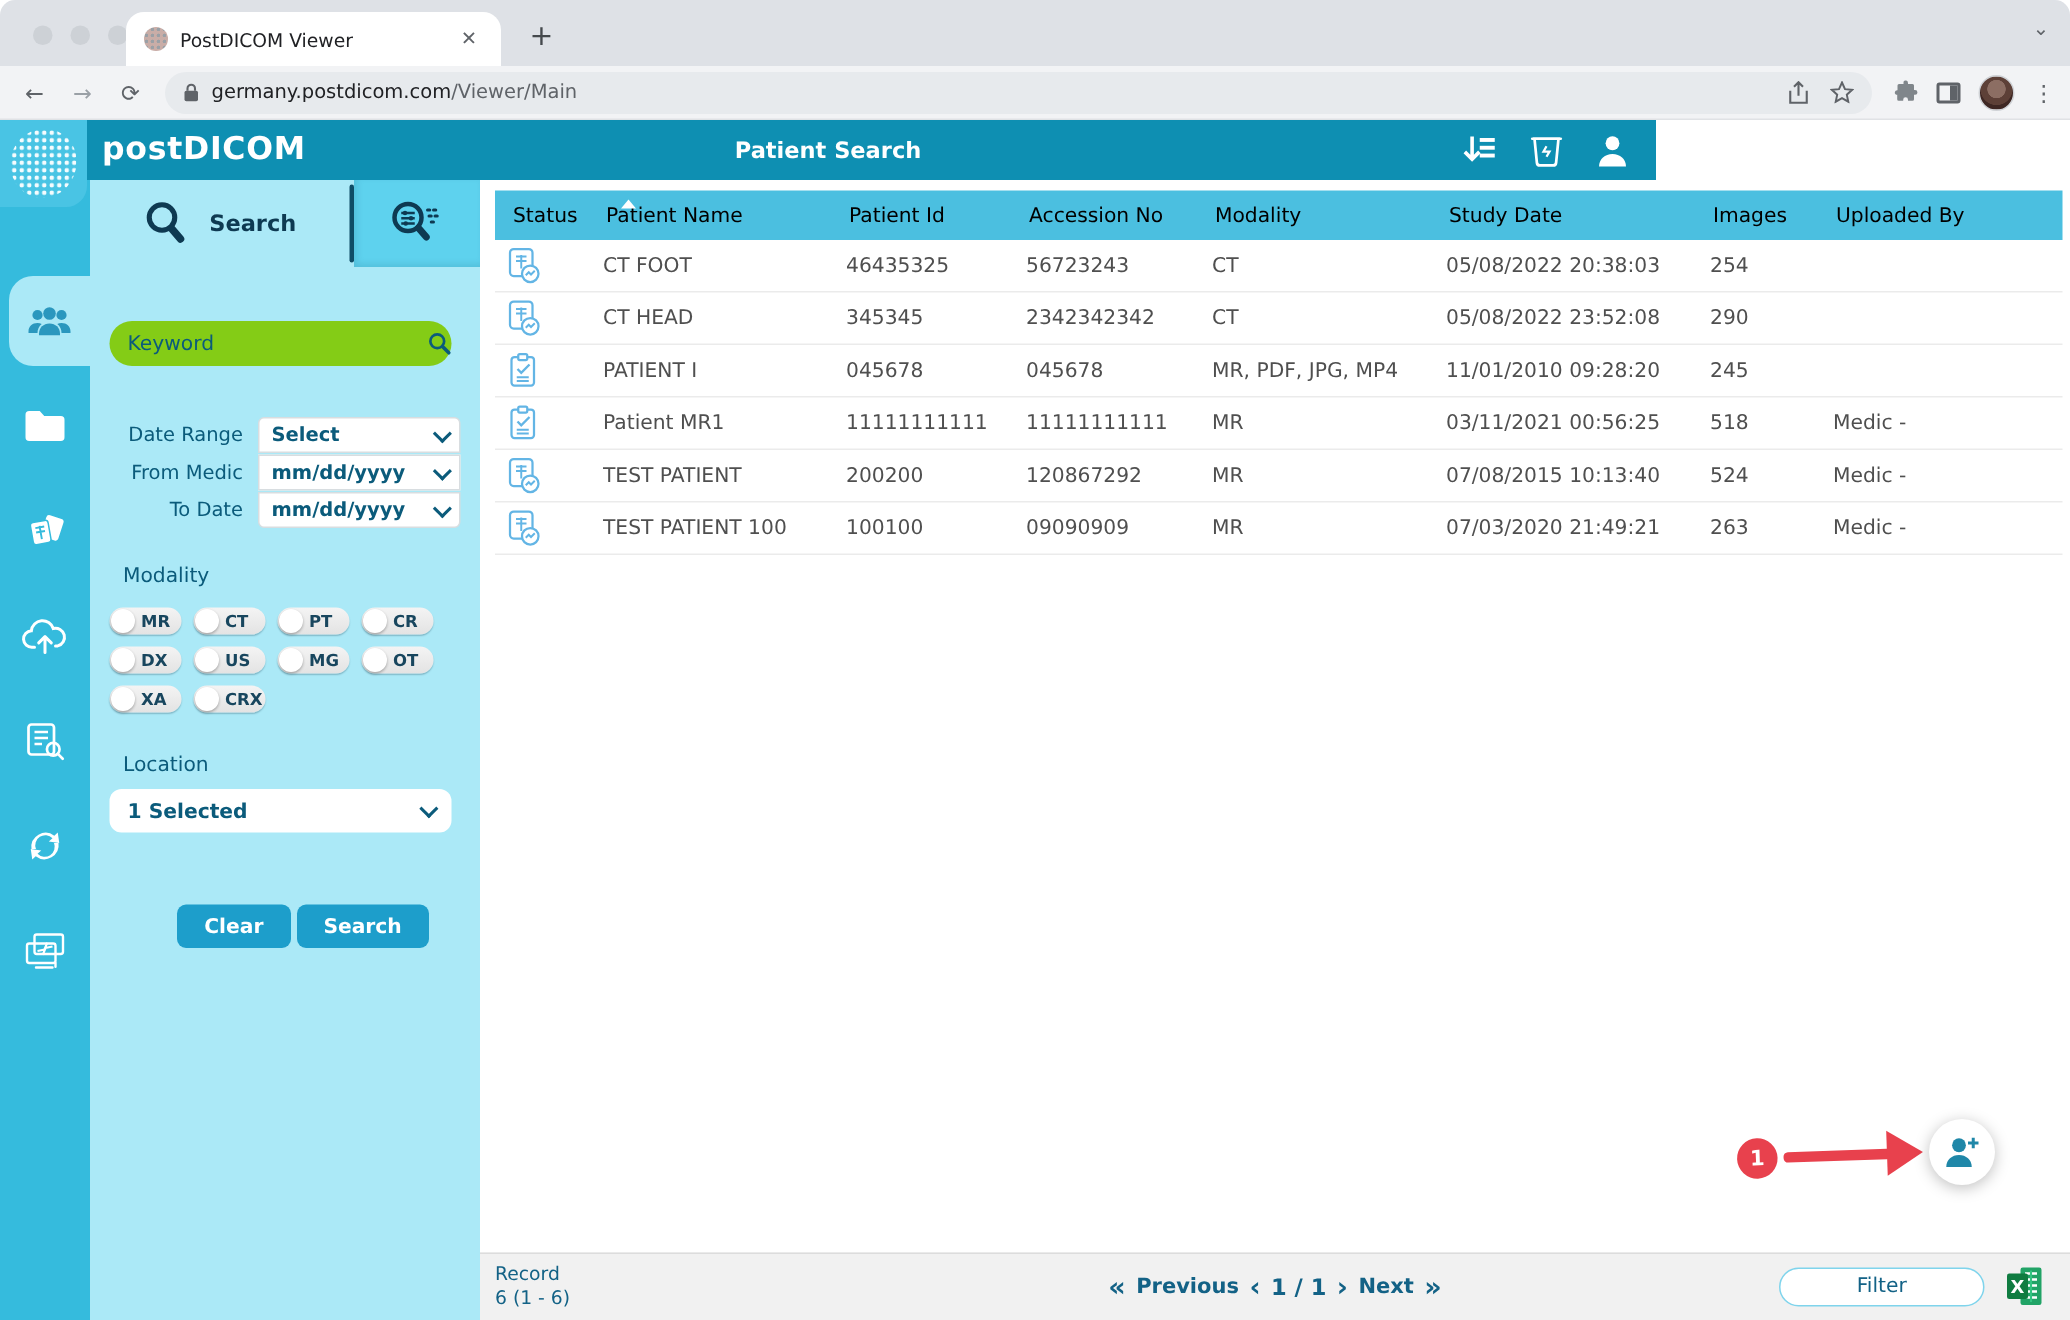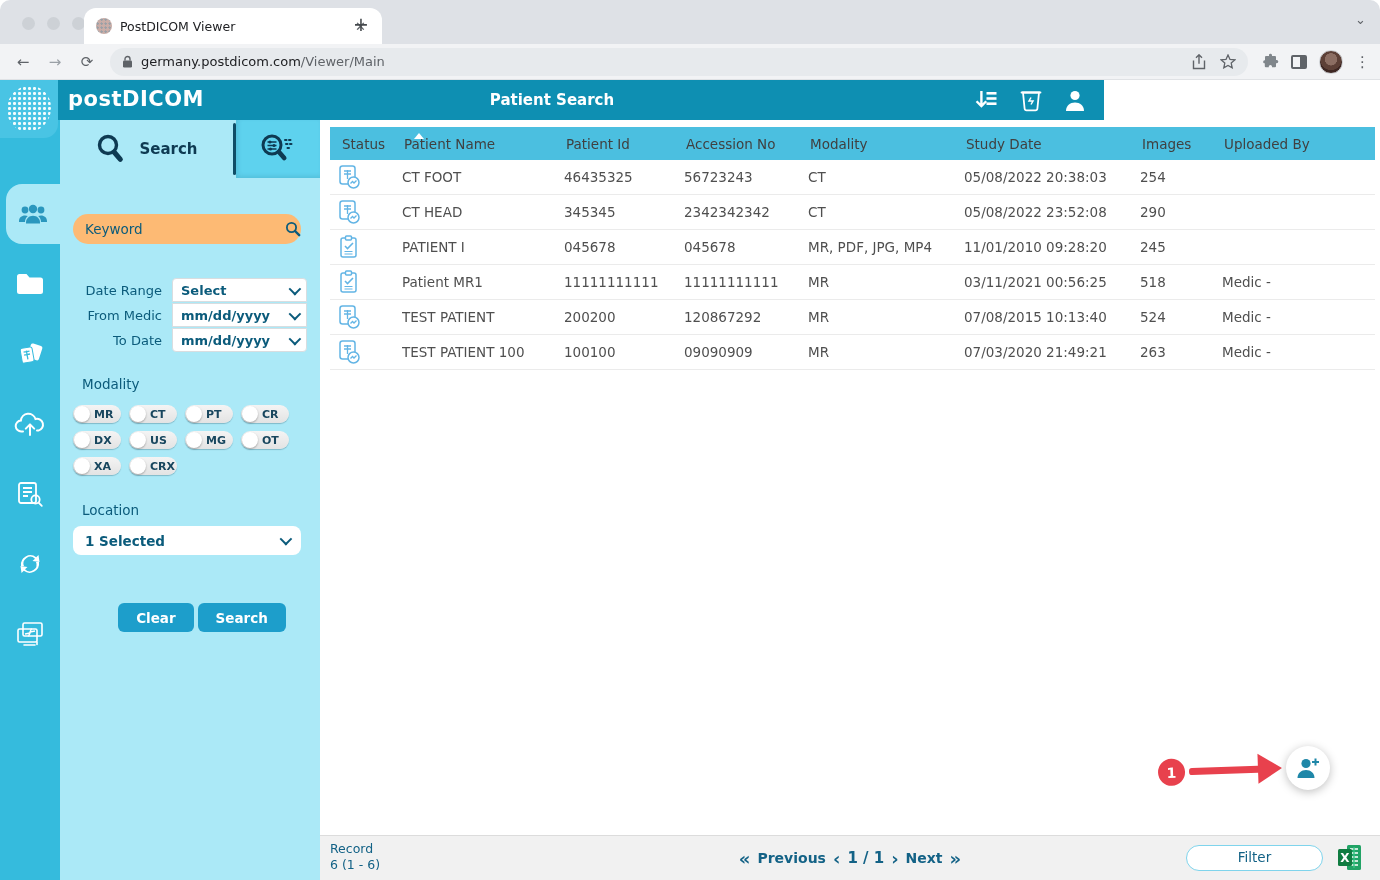--- a/index.html
+++ b/index.html
@@ -5,21 +5,21 @@
   * { margin:0; padding:0; box-sizing:border-box; }
   html,body { width:1380px; height:880px; }
   body { font-family:"DejaVu Sans","Liberation Sans",sans-serif; background:#fff; overflow:hidden; }
   .screen { position:relative; width:1380px; height:880px; overflow:hidden; background:#fff; }
 
   
   .chrome { position:absolute; top:0; left:0; width:1380px; height:80px; }
   .tabstrip { position:relative; height:44px; background:#DEE1E6; border-radius:10px 10px 0 0; }
   .traffic { position:absolute; top:17px; left:22px; display:flex; gap:12px; }
   .traffic span { width:13px; height:13px; border-radius:50%; background:#CDD1D6; }
-  .tab { position:absolute; left:84px; bottom:0; width:298px; height:36px; background:#fff; border-radius:12px 12px 0 0; display:flex; align-items:center; padding:0 12px; gap:8px; }
+  .tab { position:absolute; left:84px; bottom:0; width:250px; height:36px; background:#fff; border-radius:12px 12px 0 0; display:flex; align-items:center; padding:0 12px; gap:8px; }
   .favicon { width:16px; height:16px; border-radius:50%; background:radial-gradient(circle at 40% 40%, #9aa0a6 1px, transparent 1.4px); background-size:4px 4px; background-color:#c9ada7; flex:none; }
   .tab-title { font-size:12.5px; color:#202124; white-space:nowrap; overflow:hidden; flex:1; }
   .tab-close { font-size:13px; color:#5f6368; padding:2px 4px; cursor:pointer; }
   .newtab { position:absolute; left:348px; bottom:6px; font-size:19px; color:#45494d; width:26px; height:26px; text-align:center; line-height:25px; border-radius:50%; }
   .strip-chevron { position:absolute; right:14px; top:12px; color:#5f6368; font-size:13px; }
   .toolbar { height:36px; background:#F2F3F5; display:flex; align-items:center; padding:0 10px; gap:6px; border-bottom:1px solid #E0E2E5; }
   .nav-btn { width:26px; height:26px; color:#5f6368; font-size:15px; text-align:center; line-height:26px; flex:none; }
   .nav-btn.fwd { color:#9aa0a6; }
   .urlbar { flex:1; height:28px; background:#E7EAED; border-radius:14px; display:flex; align-items:center; padding:0 12px; gap:8px; margin:12px 4px; }
   .lock-icon svg { display:block; }
@@ -45,21 +45,21 @@
   .rail-item { position:relative; width:60px; height:60px; display:flex; align-items:center; justify-content:center; color:#fff; margin-bottom:10px; }
   .rail-item.first { margin-top:64px; }
   .rail-item.active { background:#ABE9F7; border-radius:16px 0 0 16px; margin-left:6px; width:54px; color:#2A97BE; }
 
   
   .panel { position:absolute; top:120px; left:60px; width:260px; height:760px; background:#ABE9F7; color:#0B5B7B; }
   .panel-tabs { position:relative; height:58px; display:flex; }
   .tab-search { width:173px; display:flex; align-items:center; justify-content:center; gap:14px; font-size:15px; font-weight:bold; color:#0E3A52; }
   .tab-divider { width:3px; height:52px; background:#0F4D66; margin-top:3px; border-radius:2px; }
   .tab-adv { flex:1; background:#5ED2EE; display:flex; align-items:center; justify-content:center; color:#0E3A52; box-shadow:inset 2px -2px 4px rgba(0,60,80,.12); }
-  .keyword-wrap { position:absolute; top:94px; left:13px; width:228px; height:30px; background:#fdba74; border-radius:15px; display:flex; align-items:center; padding:0 12px;gap:29px; }
+  .keyword-wrap { position:absolute; top:94px; left:13px; width:228px; height:30px; background:#84cc16; border-radius:15px; display:flex; align-items:center; padding:0 12px;gap:29px; }
   .keyword-wrap input { border:none; outline:none; flex:1; font-size:13.5px; color:#0B5B7B; background:transparent; font-family:inherit; }
   .keyword-wrap input::placeholder { color:#0B5B7B; opacity:1; }
   .form-rows { position:absolute; top:158px; left:0; width:260px; }
   .form-row { display:flex; align-items:center; margin-bottom:1px;margin-left:16px; }
   .form-label { width:96px; text-align:right; font-size:13px; padding-right:10px; color:#0B5B7B; }
   .form-select { width:135px; height:24px; background:#fff; border:1px solid #d8dde0; display:flex; align-items:center; padding:0 8px; font-size:13px; font-weight:bold; color:#0B5B7B; justify-content:space-between; }
   .form-row:first-child .form-select { border-radius:4px 4px 0 0; }
   .form-row:last-child .form-select { border-radius:0 0 4px 4px; }
   .chev { width:9px; height:9px; border-right:2px solid #0B5B7B; border-bottom:2px solid #0B5B7B; transform:rotate(45deg) translateY(-2px); flex:none; }
   .section-label { position:absolute; left:22px; font-size:13.5px; color:#0B5B7B; }
@@ -68,21 +68,21 @@
   .pill { width:48px; height:18px; background:linear-gradient(#f4f4f4,#e3e3e3); border-radius:9px; display:flex; align-items:center; font-size:11px; font-weight:bold; color:#18465E; box-shadow:0 1px 1px rgba(0,40,60,.25); }
   .pill .knob { width:16px; height:16px; border-radius:50%; background:#fff; box-shadow:0 1px 2px rgba(0,0,0,.3); margin:1px 4px 1px 1px; flex:none; }
   .location-label { top:382px; }
   .location-select { position:absolute; top:406px; left:13px; width:228px; height:29px; background:#fff; border-radius:8px; display:flex; align-items:center; justify-content:space-between; padding:0 12px; font-size:13.5px; font-weight:bold; color:#0B5B7B; }
   .panel-buttons { position:absolute; top:483px; left:0; width:260px; display:flex; justify-content:center; gap:4px;margin-left:12px; }
   .btn-teal { background:#1D9ECB; color:#fff; border:none; border-radius:6px; height:29px; padding:0 18px; font-size:13.5px; font-weight:bold; font-family:inherit; cursor:pointer; }
 
   
   .main { position:absolute; top:120px; left:320px; width:1060px; height:760px; background:#fff; }
   .grid-cols { display:grid; grid-template-columns:72px 162px 120px 124px 156px 176px 82px 1fr; align-items:center; }
-  .table-head { position:relative; margin:7px 5px 0 10px; height:33px; background:#4BBFE0; color:#404040; font-size:13.5px; }
+  .table-head { position:relative; margin:7px 5px 0 10px; height:33px; background:#4BBFE0; color:#000000; font-size:13.5px; }
   .th { padding-left:2px; position:relative; }
   .th.sorted::before { content:""; position:absolute; top:-3px; left:12px; border-left:5px solid transparent; border-right:5px solid transparent; border-bottom:6px solid #fff; }
   .trow { margin:0 5px 0 10px; height:35px; border-bottom:1px solid #EBEBEB; color:#4f4f4f; font-size:13.5px; cursor:pointer; }
   .status-cell { display:flex; justify-content:flex-start; padding-left:8px; }
   .cell { overflow:hidden; white-space:nowrap; }
 
   
   .fab { position:absolute; left:966px; top:626px; width:44px; height:44px; border-radius:50%; background:#fff; box-shadow:0 2px 10px rgba(0,0,0,.25); display:flex; align-items:center; justify-content:center; color:#1F87A8; cursor:pointer; }
   .annotation { position:absolute; left:838px; top:630px; width:130px; height:40px; transform:rotate(-2deg); }
   .ann-badge { position:absolute; left:0; top:7px; width:27px; height:27px; border-radius:50%; background:#E8414D; color:#fff; font-size:14px; font-weight:bold; display:flex; align-items:center; justify-content:center; }

